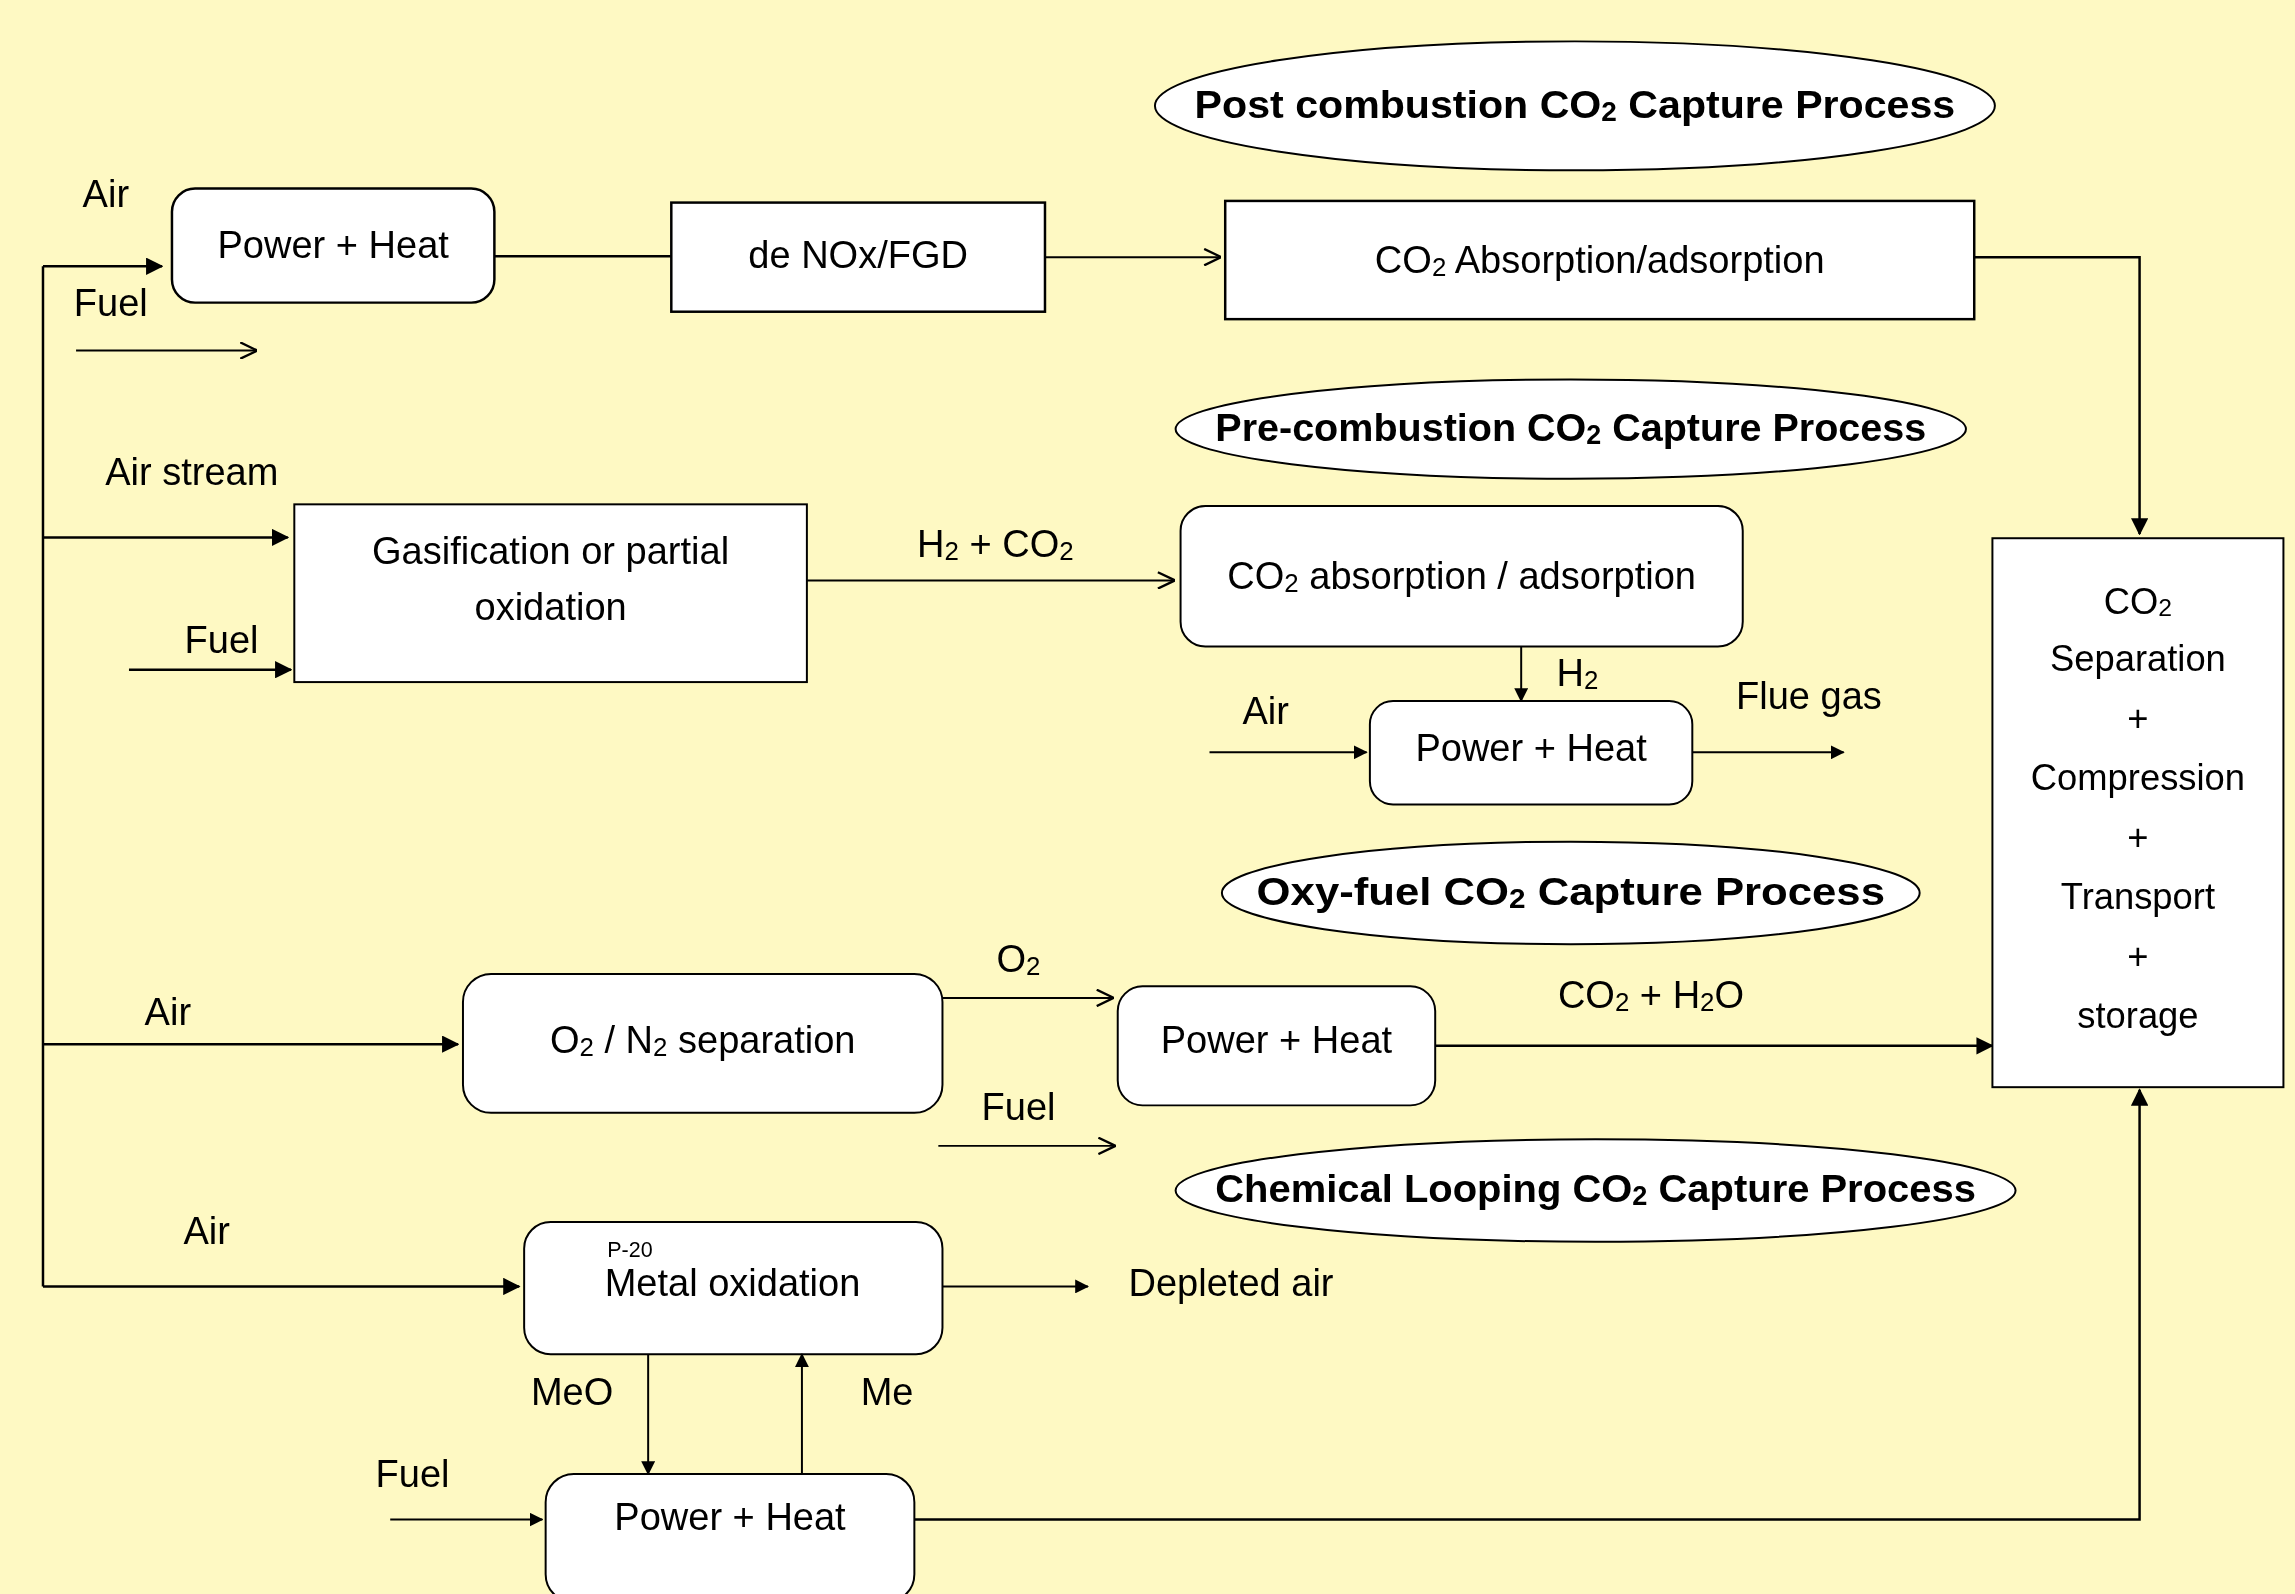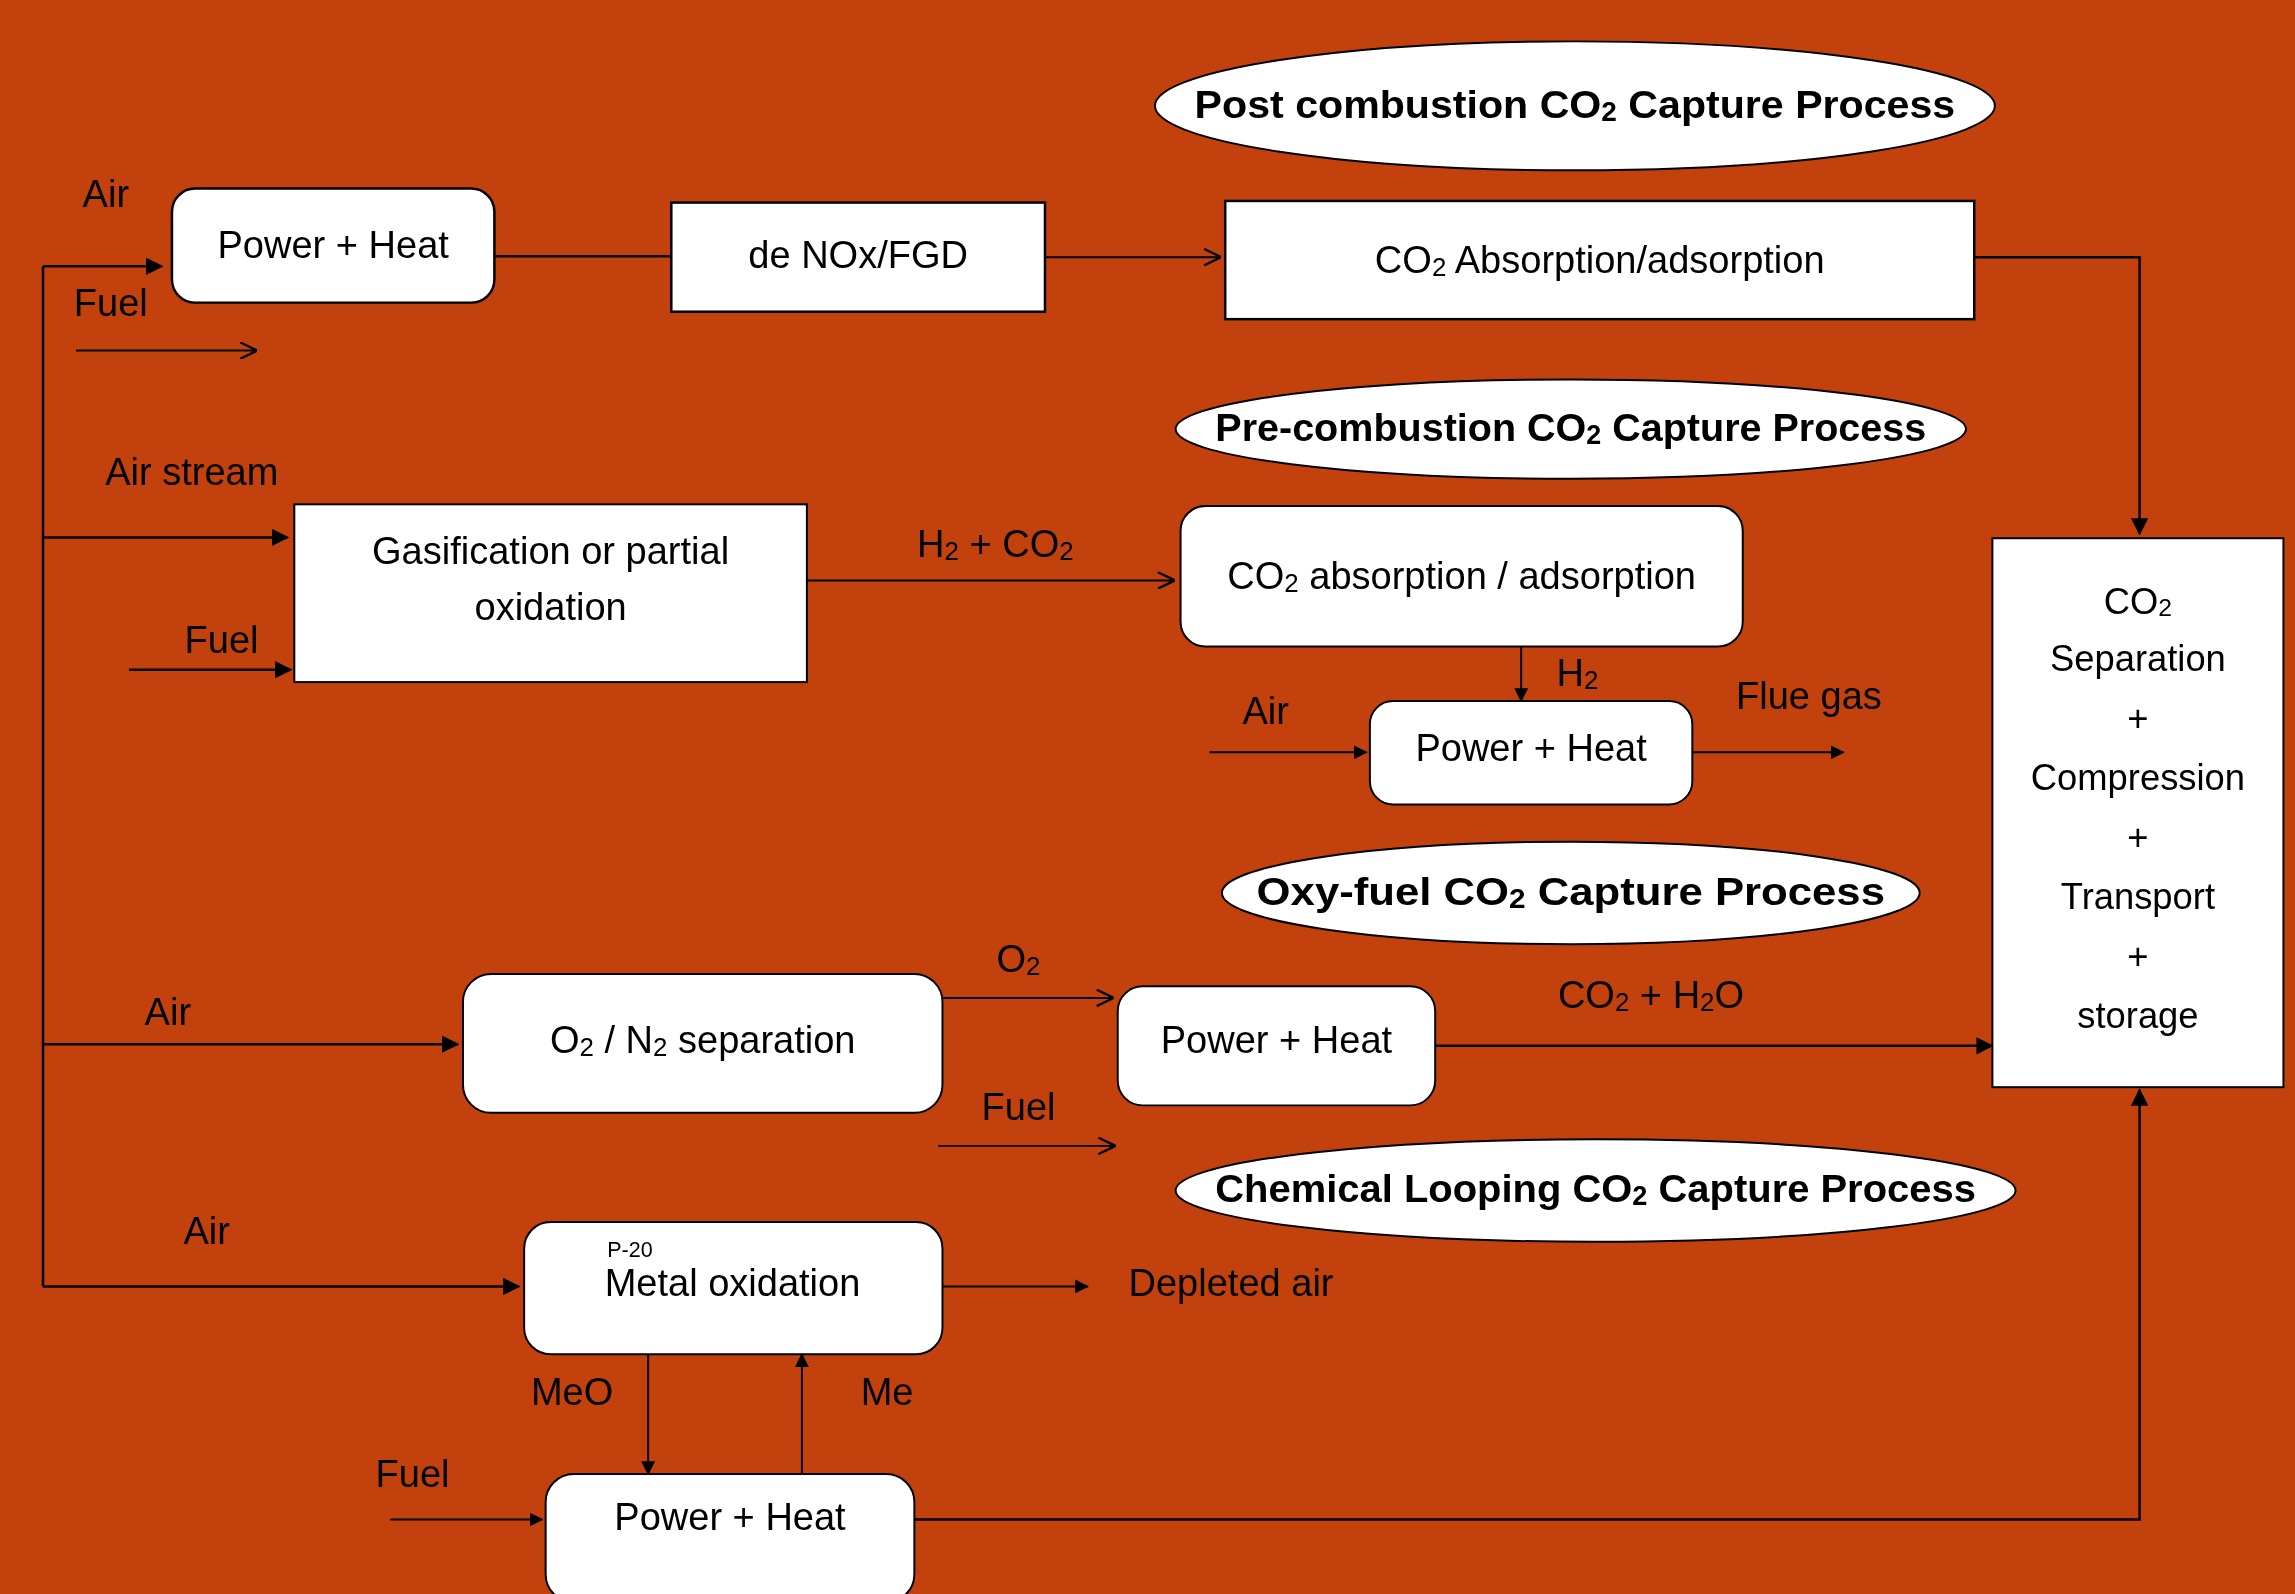--- a/index.html
+++ b/index.html
@@ -3,21 +3,21 @@
 <meta charset="utf-8">
 <title>CO2 Capture Process Diagram</title>
 <style>
   html,body{margin:0;padding:0;background:#ffffff;}
   body{
     width:2295px;height:1594px;
     font-family:"Liberation Sans", sans-serif;
     color:#000000;
     overflow:hidden;
   }
-  #diagram-root{position:relative;width:2295px;height:1594px;background:#c2410c;}
+  #diagram-root{position:relative;width:2295px;height:1594px;background:#fef9c3;}
   svg#flow{position:absolute;left:0;top:0;width:2295px;height:1594px;}
 
   .shape{fill:#ffffff;stroke:#000000;stroke-width:3;}
   .shape-thin{fill:#ffffff;stroke:#000000;stroke-width:2.4;}
   .conn{stroke:#000000;stroke-width:3;fill:none;}
   .conn-thin{stroke:#000000;stroke-width:2.4;fill:none;}
 
   .lbl{font-family:"Liberation Sans", sans-serif;fill:#000;font-size:46px;text-anchor:middle;dominant-baseline:middle;}
   .lbl-box{font-size:46px;}
   .lbl-flow{font-size:46px;}

